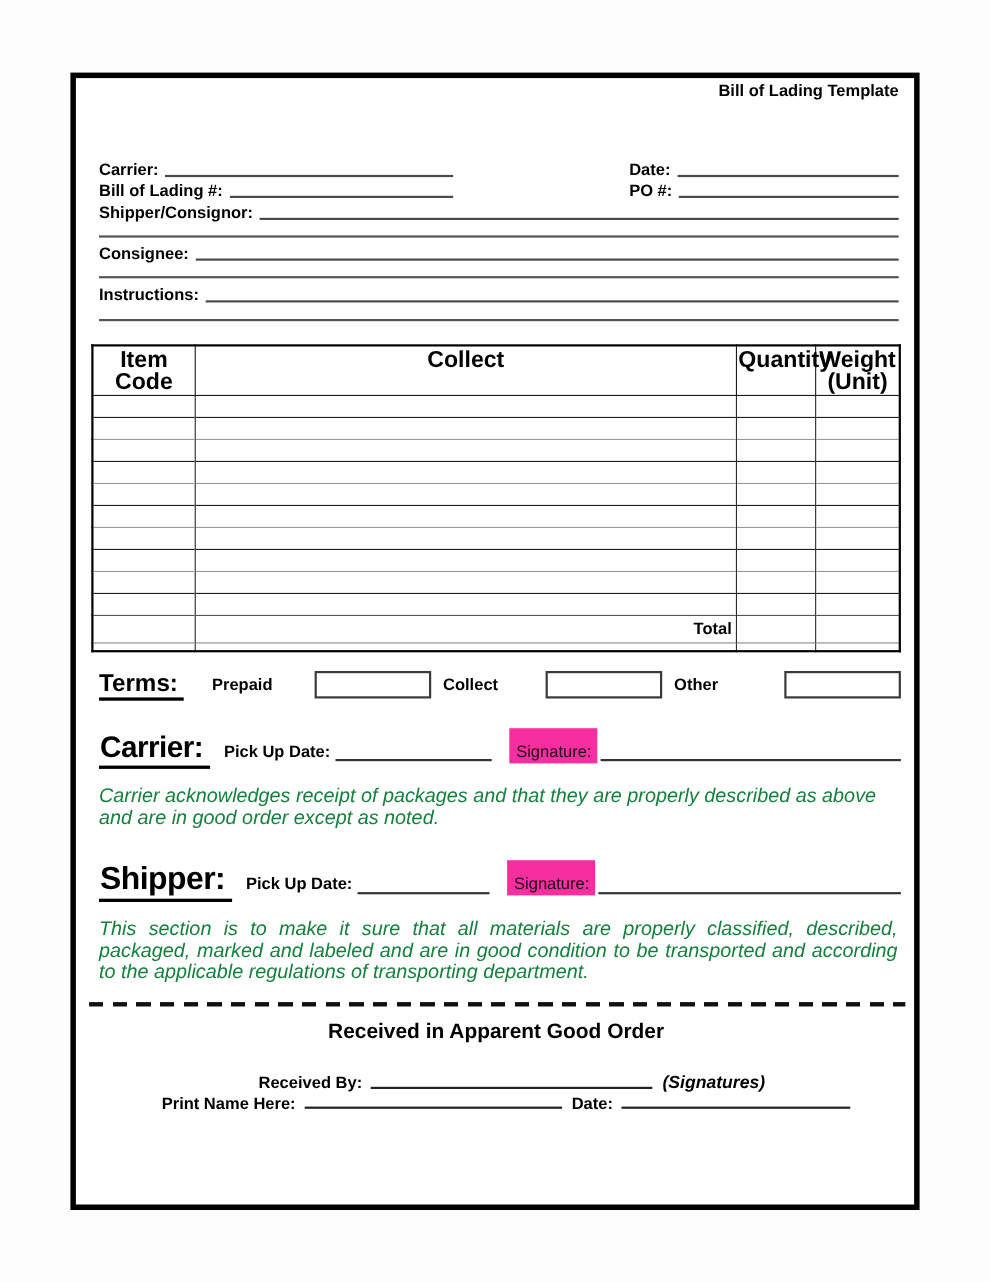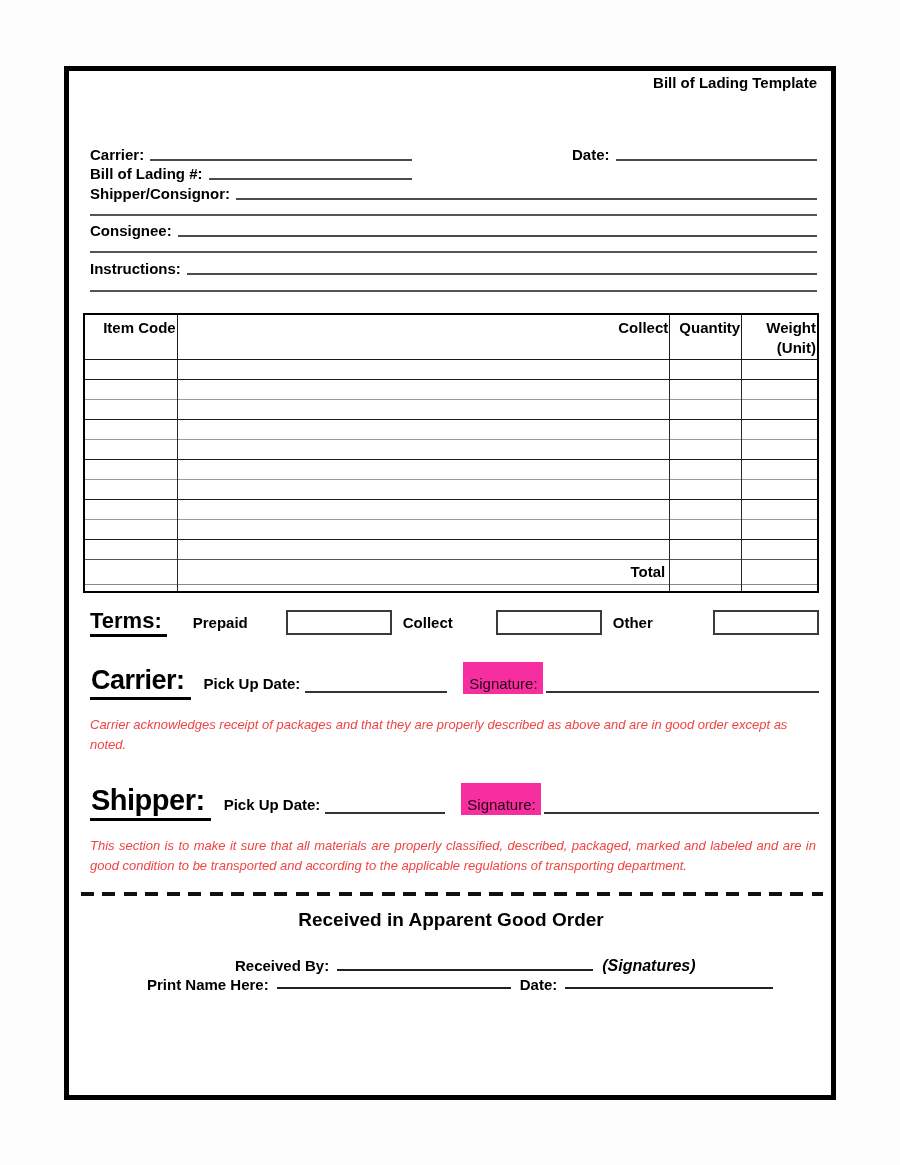--- a/index.html
+++ b/index.html
@@ -22,22 +22,22 @@
   .lbl { white-space:nowrap; }
   .blank { border-bottom:2px solid #4b4b4b; height:1px; margin-left:6px; margin-bottom:2px; flex:1; }
   .fleft { display:flex; align-items:flex-end; width:322px; }
   .rgroup { position:absolute; left:482px; right:0; bottom:0; display:flex; align-items:flex-end; height:19.5px; }
   .contline { border-bottom:2px solid #555; margin-top:12px; }
   .mt4 { margin-top:4px; } .mt13 { margin-top:13px; }
 
   
   table.items { border-collapse:collapse; width:100%; margin-top:21px; table-layout:fixed; border:2px solid #000; }
   table.items th {
-    border:1px solid #1a1a1a; font-size:15px; font-weight:700; height:44px;
-    text-align:right; vertical-align:top; padding-top:3px; white-space:pre-line; line-height:20px;
+    border:1px solid #1a1a1a; font-size:21px; font-weight:700; height:44px;
+    text-align:center; vertical-align:top; padding-top:3px; white-space:pre-line; line-height:20px;
   }
   table.items td { border-left:1px solid #2a2a2a; border-right:1px solid #2a2a2a; height:20px; padding:0 4px;border-radius:11px; }
   tr.item-row td { border-top:1px solid #9a9a9a; }
   tr.item-row:nth-child(even) td { border-top-color:#1c1c1c; }
   tr.total-row td { border-top:1px solid #555; height:25px; }
   td.total-label { text-align:right; font-weight:700; font-size:15px; padding-right:9px; }
   tr.thin-row td { border-top:1px solid #8a8a8a; height:8px; }
 
   
   .terms { display:flex; align-items:center; margin-top:13px; padding-left:7px; height:32px; }
@@ -51,21 +51,21 @@
   .sig-row { display:flex; align-items:baseline; margin-top:24px; padding-left:7px; }
   .sig-row.shipper { margin-top:29px; }
   .big { font-weight:700; border-bottom:3px solid #000; padding:0 6px 1px 1px; letter-spacing:-0.5px; }
   .carrier .big { font-size:27px; }
   .shipper .big { font-size:29px; }
   .pick { font-size:15px; font-weight:700; margin-left:13px; white-space:nowrap; }
   .pickline { border-bottom:2px solid #333; width:142px; margin-left:5px; align-self:flex-end; margin-bottom:7px; height:1px; }
   .shipper .pickline { width:120px; }
   .hl { margin-left:16px; font-size:15px; font-weight:400; padding:13px 5px 2px 6px; white-space:nowrap; }
   .sigline { flex:1; border-bottom:2px solid #333; align-self:flex-end; margin-bottom:7px; height:1px; margin-left:3px; }
-  .note { margin:15px 0 0; font-style:italic; font-size:13px; line-height:19.5px; color:#ef4444; padding:0 3px 0 7px; }
+  .note { margin:15px 0 0; font-style:italic; font-size:18px; line-height:19.5px; color:#15803d; padding:0 3px 0 7px; }
   .note.justify { text-align:justify; }
 
   
   .dashline { height:4px; margin:17px -4px 0 -2px;
     background:repeating-linear-gradient(90deg,#101010 0 13px,transparent 13px 21.5px); }
   .received-title { margin-top:13px; text-align:center; font-size:19px; font-weight:700; }
   .rrow { display:flex; align-items:flex-start; font-size:15px; font-weight:700; }
   .r1 { margin-top:26px; padding-left:152px; }
   .r2 { margin-top:1px; padding-left:64px; }
   .blankfix { border-bottom:2px solid #222; align-self:flex-end; margin-bottom:4px; margin-left:8px; height:1px; }
@@ -87,20 +87,24 @@
         <span class="blank"></span>
       </div>
       <div class="rgroup">
         <span class="lbl">Date:</span>
         <span class="blank"></span>
       </div>
     </div>
     <div class="frow">
       <div class="fleft">
         <span class="lbl">Bill of Lading #:</span>
+        <span class="blank"></span>
+      </div>
+      <div class="rgroup">
+        <span class="lbl">PO #:</span>
         <span class="blank"></span>
       </div>
     </div>
     <div class="frow">
       <span class="lbl">Shipper/Consignor:</span>
       <span class="blank"></span>
     </div>
     <div class="contline"></div>
     <div class="frow mt4">
       <span class="lbl">Consignee:</span>

